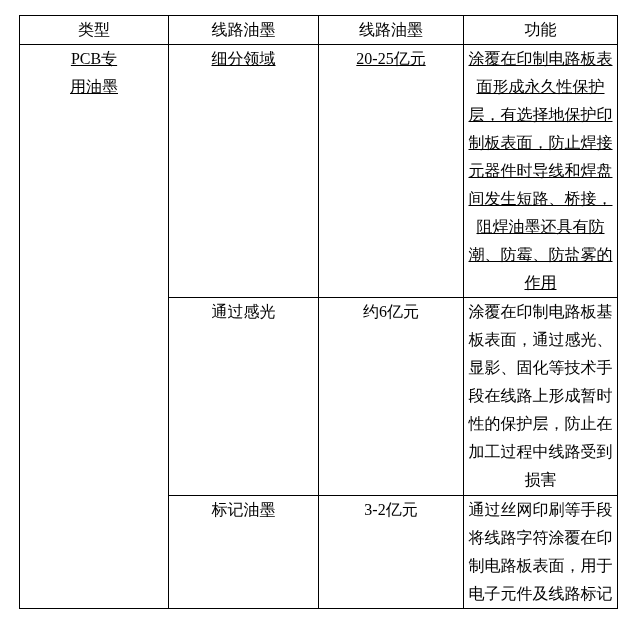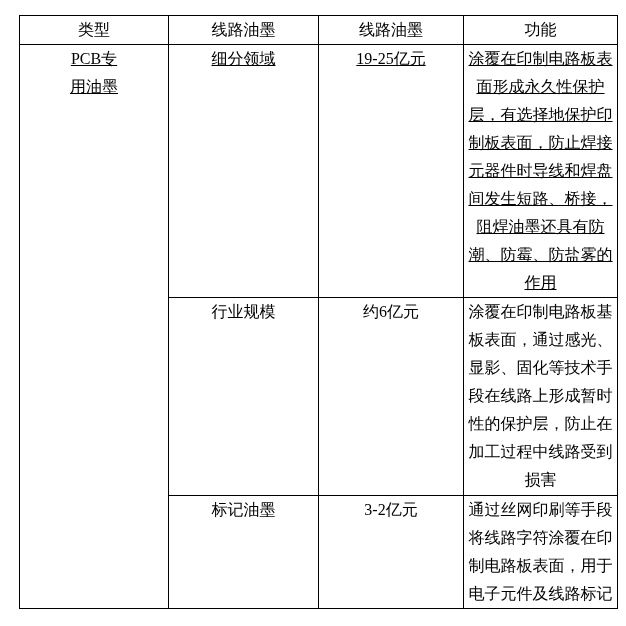--- a/index.html
+++ b/index.html
@@ -68,33 +68,33 @@
         <th>线路油墨</th>
         <th>线路油墨</th>
         <th>功能</th>
       </tr>
     </thead>
     <tbody>
       <tr class="row-1">
         <td rowspan="3">PCB专
 用油墨</td>
         <td>细分领域</td>
-        <td>19-25亿元</td>
+        <td>20-25亿元</td>
         <td>涂覆在印制电路板表
 面形成永久性保护
 层，有选择地保护印
 制板表面，防止焊接
 元器件时导线和焊盘
 间发生短路、桥接，
 阻焊油墨还具有防
 潮、防霉、防盐雾的
 作用</td>
       </tr>
       <tr class="row-2">
-        <td>行业规模</td>
+        <td>通过感光</td>
         <td>约6亿元</td>
         <td>涂覆在印制电路板基
 板表面，通过感光、
 显影、固化等技术手
 段在线路上形成暂时
 性的保护层，防止在
 加工过程中线路受到
 损害</td>
       </tr>
       <tr class="row-3">

